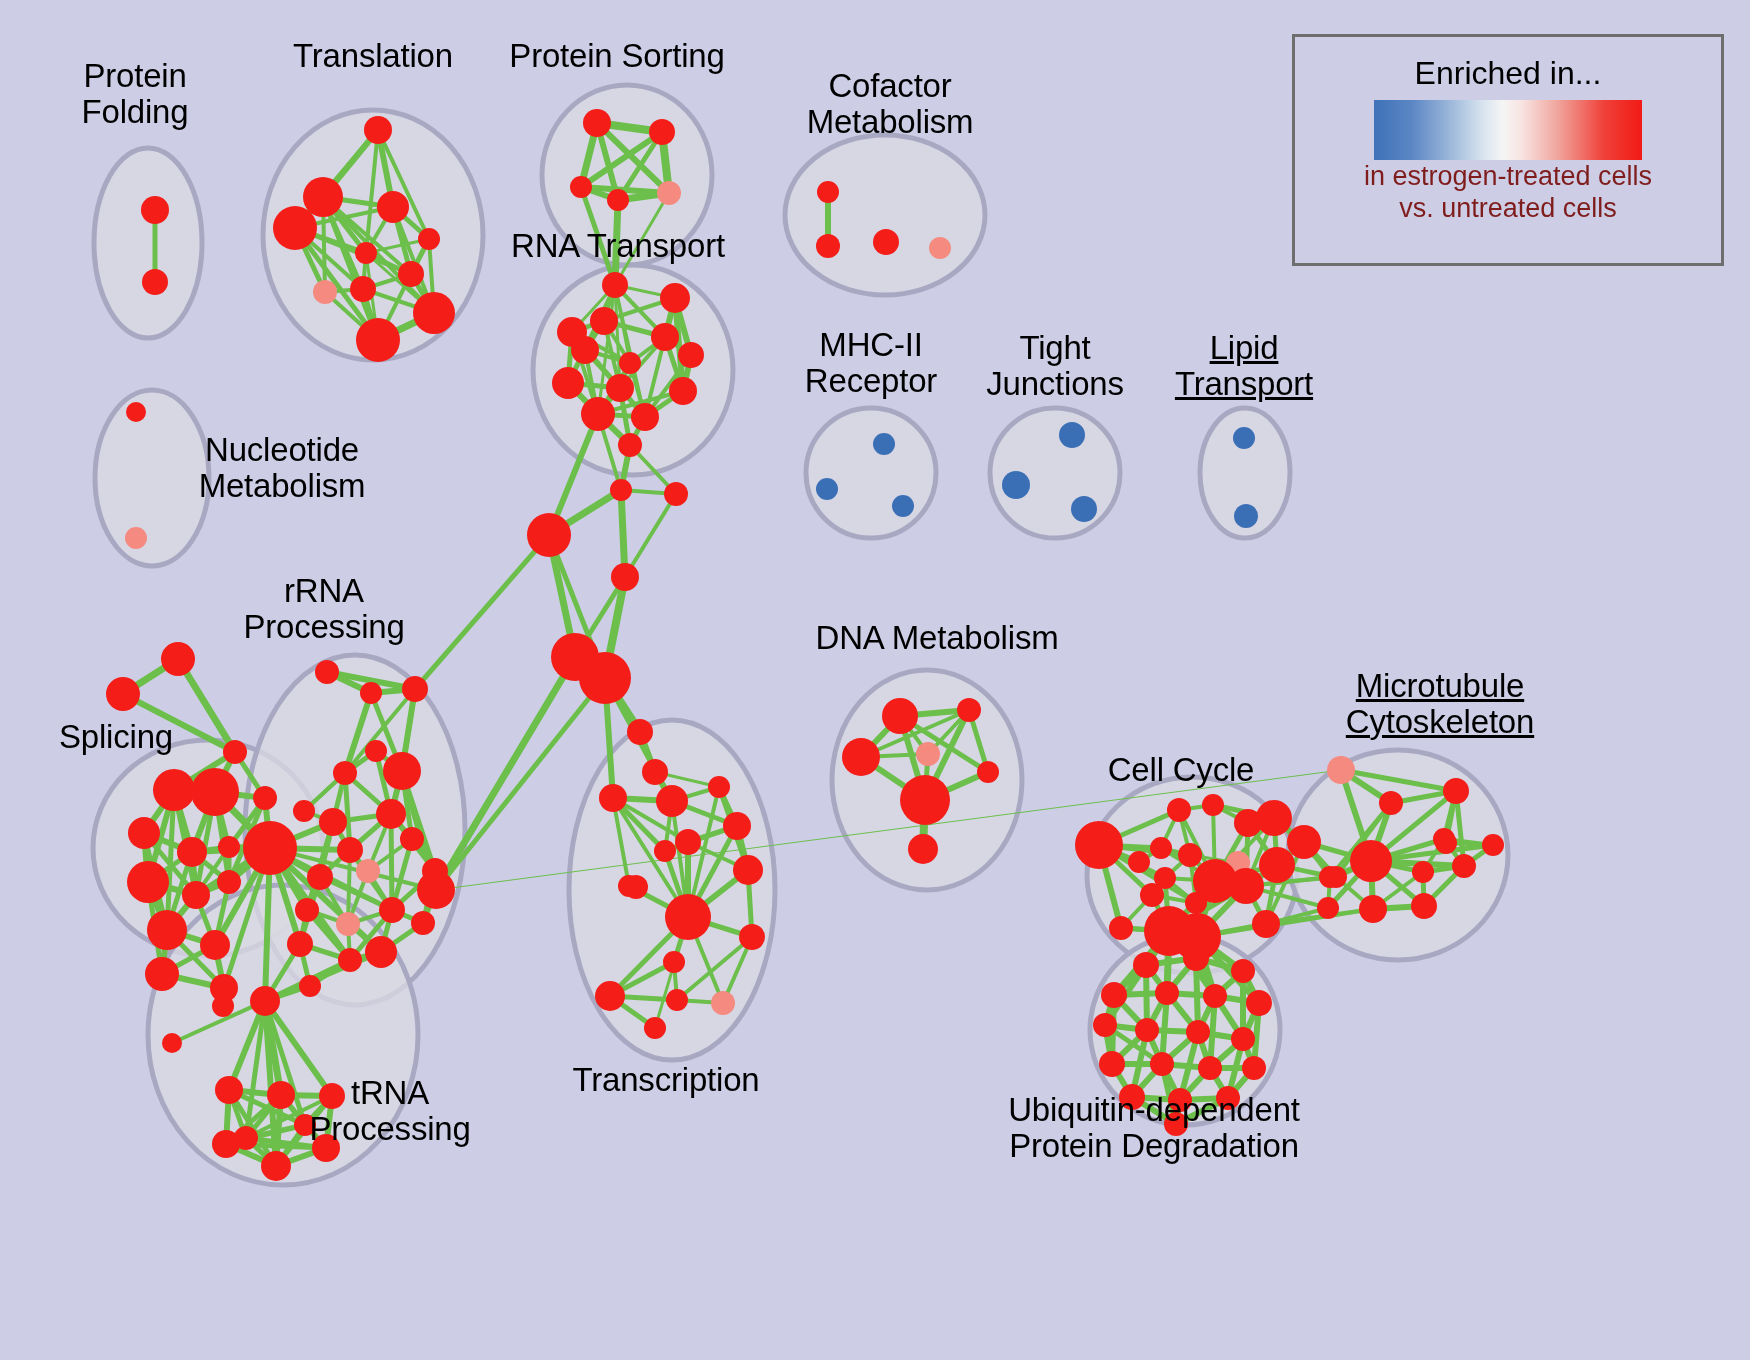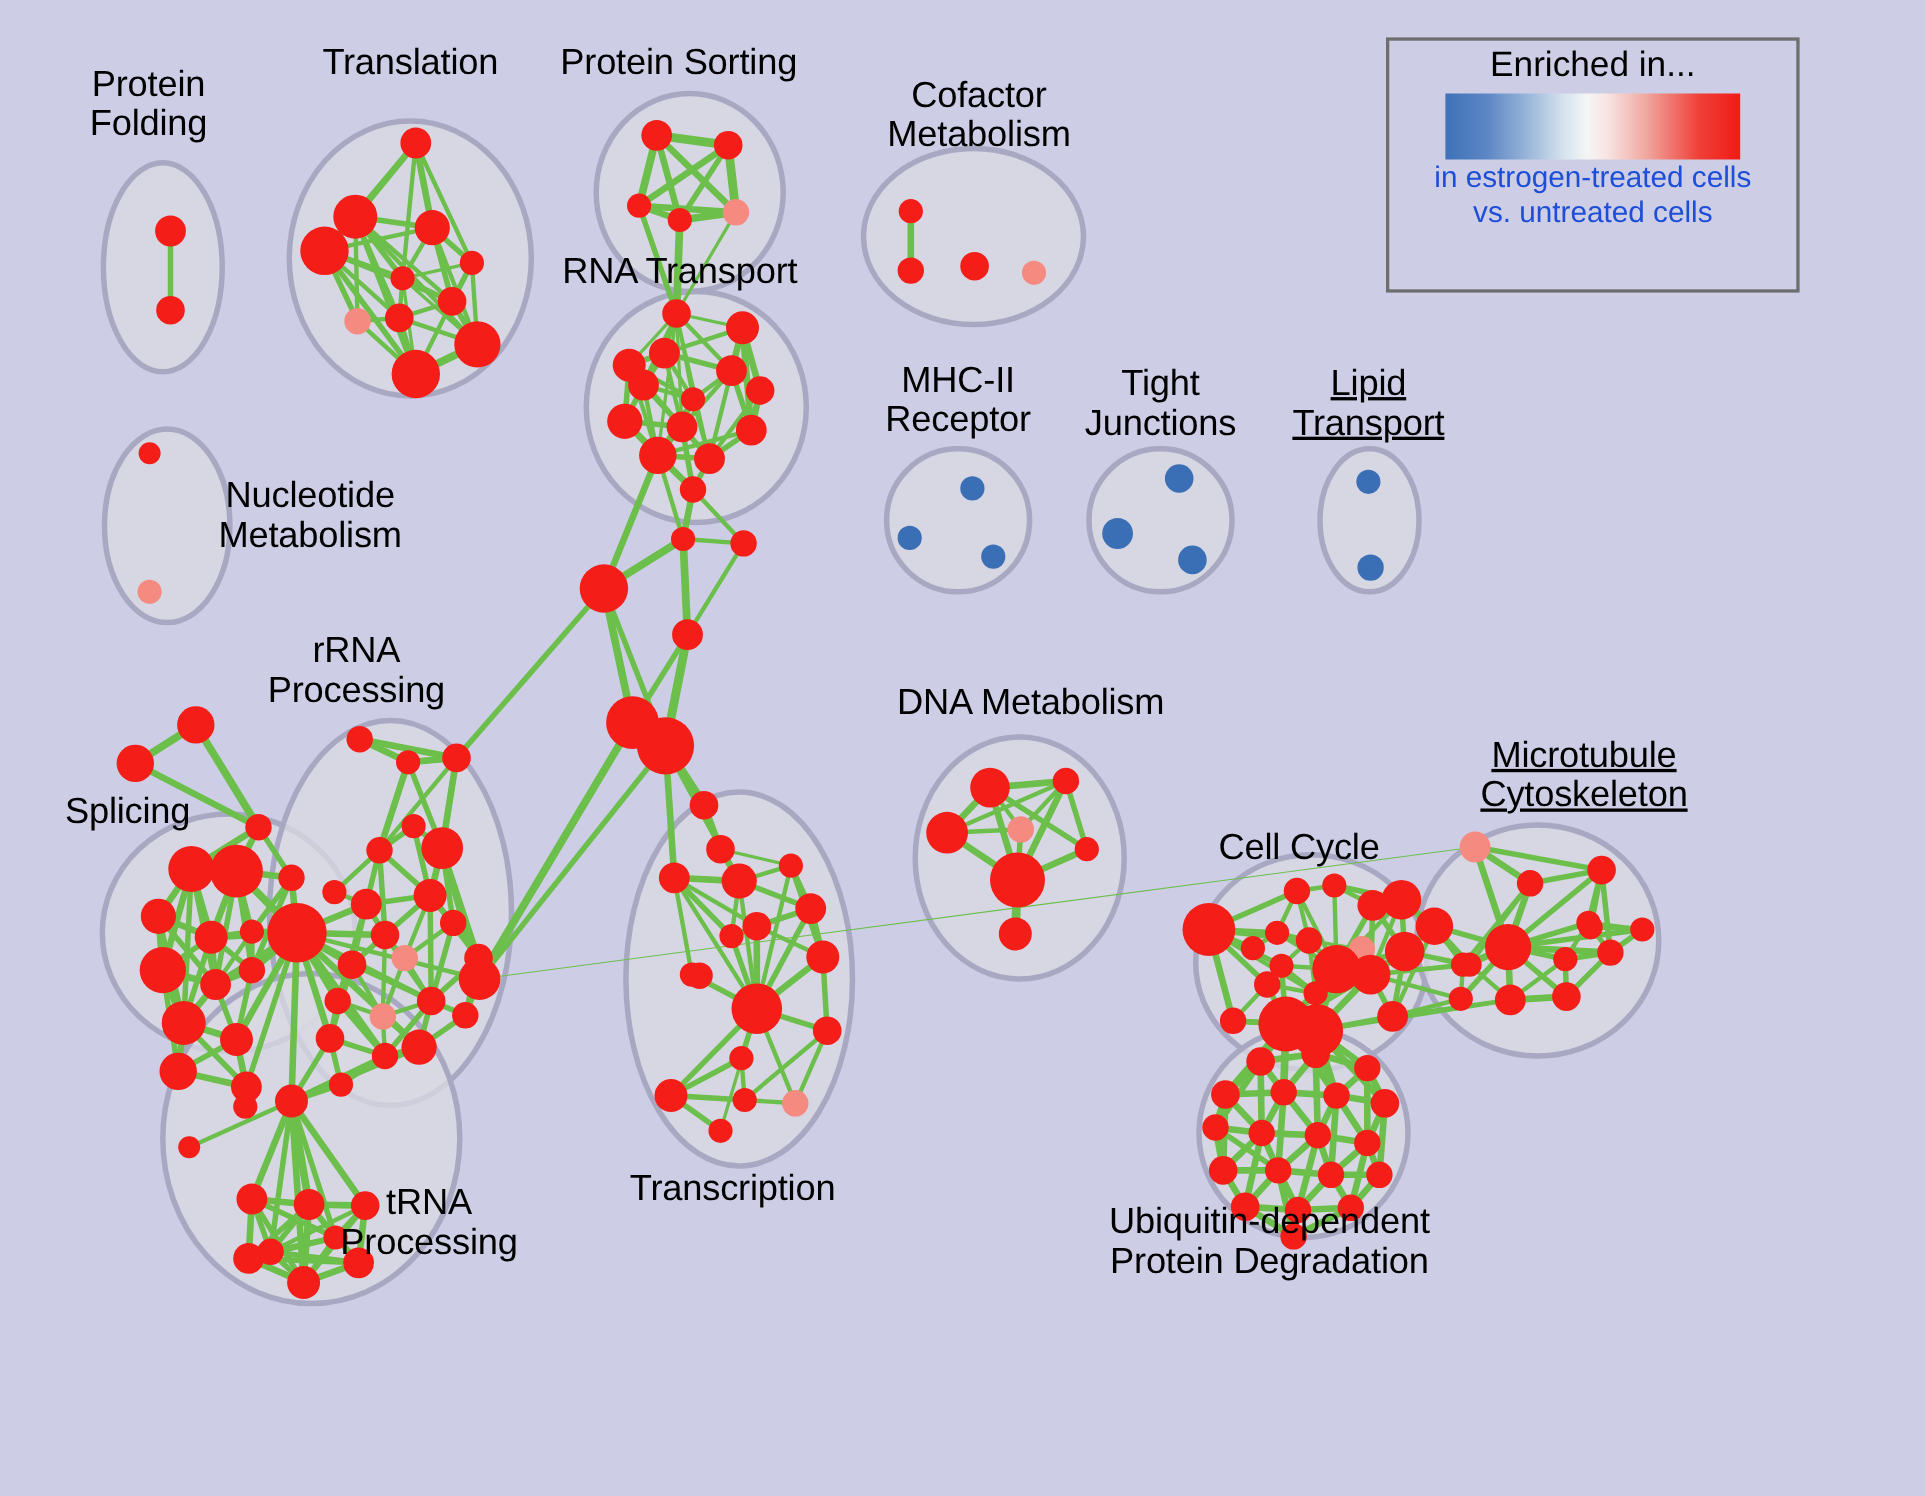--- a/index.html
+++ b/index.html
@@ -28,31 +28,31 @@
     font-family: "Liberation Sans", sans-serif;
     font-size: 33px;
     line-height: 1.08;
     white-space: pre;
     text-align: center;
     transform: translateX(-50%);
     letter-spacing: -0.2px;
   }
   #legend-box {
     position: absolute;
-    left: 1260px;
+    left: 1292px;
     top: 34px;
-    width: 376px;
+    width: 432px;
     height: 232px;
     border: 3px solid #6e6e6e;
     background: #cdcee6;
     box-sizing: border-box;
     display: flex;
     flex-direction: column;
     align-items: center;
-    padding-top: 3px;
+    padding-top: 18px;
   }
   #legend-title {
     font-size: 32px;
     color: #000;
     margin-bottom: 8px;
   }
   #legend-gradient {
     width: 268px;
     height: 60px;
     background: linear-gradient(to right,
@@ -61,21 +61,21 @@
   }
   #legend-endpoints {
     width: 300px;
     display: flex;
     justify-content: space-between;
     font-size: 32px;
     margin-top: 2px;
   }
   .legend-sub {
     font-size: 27px;
-    color: #1d4ed8;
+    color: #7f1d1d;
     margin-top: 1px;
   }
 </style>
 </head>
 <body>
 
 <div id="figure">
 
   <svg id="network-svg" viewBox="0 0 1750 1360" preserveAspectRatio="none">
     <g id="hull-layer">

